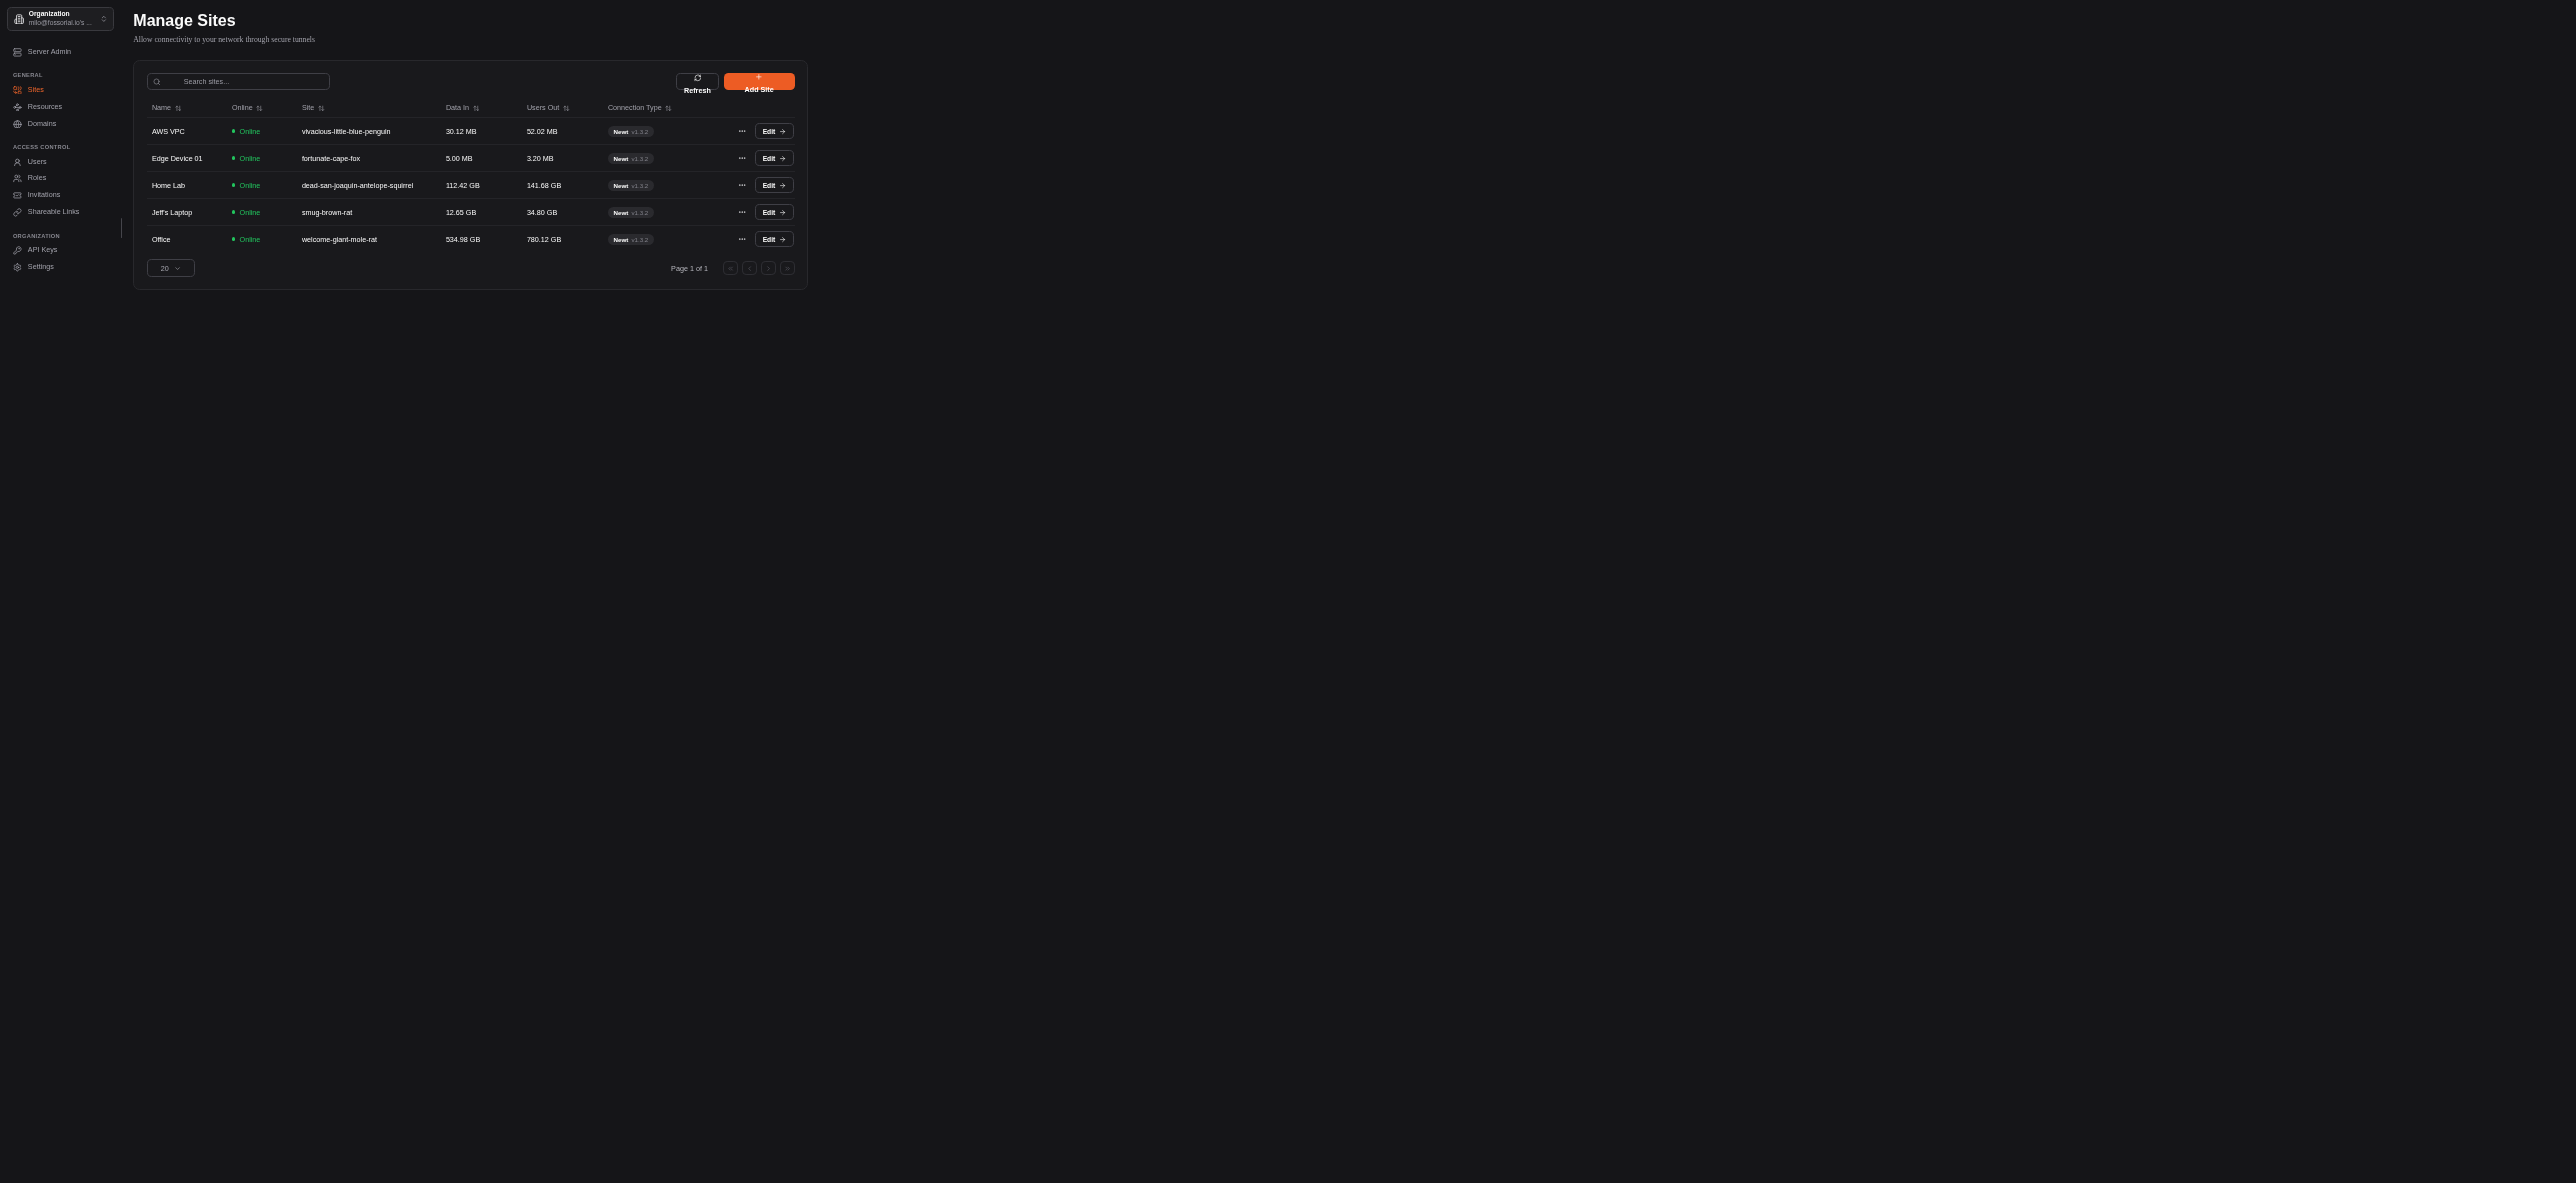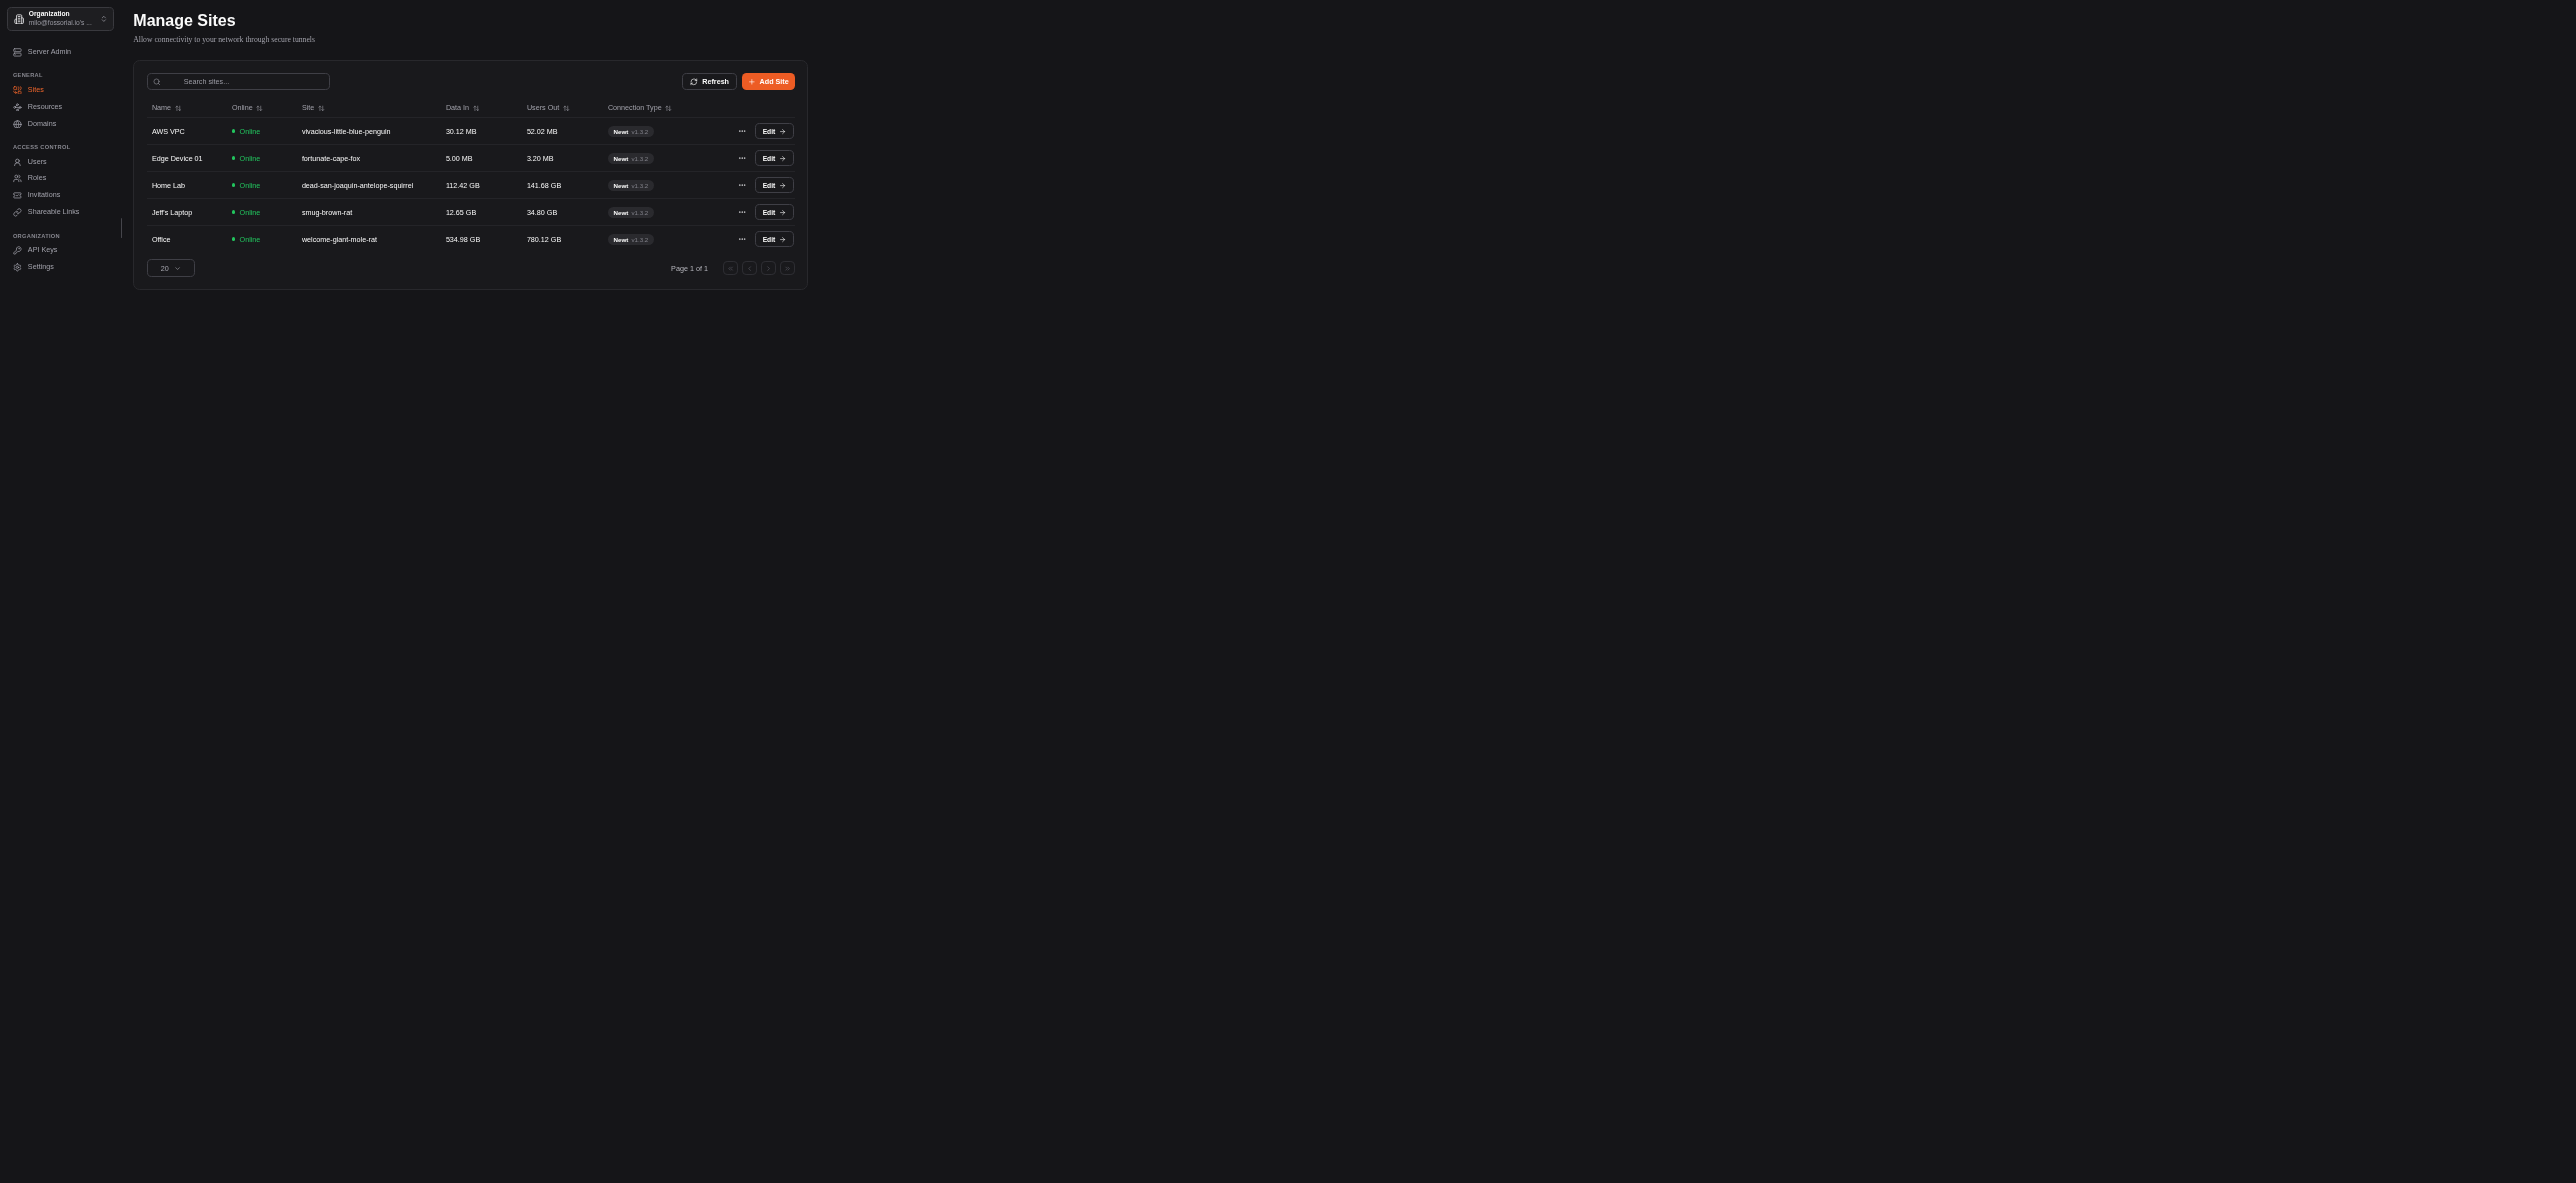--- a/index.html
+++ b/index.html
@@ -81,24 +81,24 @@
   .search-box .ic { color:#8e8e96; }
   .search-box input {
     flex:1; background:transparent; border:none; outline:none;
     color:#e4e4e7; font-family:inherit; font-size:7.2px;margin-left:18px;
   }
   .search-box input::placeholder { color:#9b9ba4; }
   .toolbar-spacer { flex:1; }
   .btn {
     display:inline-flex; align-items:center; gap:4.1px; height:17.5px;
     border-radius:4.6px; font-family:inherit; font-size:7.2px; font-weight:600;
-    cursor:pointer; border:0.5px solid transparent;
+    cursor:pointer; border:0.5px solid transparent;flex-direction:column;
   }
   .btn-outline { background:transparent; border-color:#3f3f46; color:#fafafa; padding:0 7.2px; }
-  .btn-primary { background:#ed5c24; color:#fff; border:none; padding:0 6px; margin-left:4.6px; }
+  .btn-primary { background:#ed5c24; color:#fff; border:none; padding:0 21px; margin-left:4.6px; }
 
   
   .table { margin-top:8.2px; }
   .thead, .trow {
     display:grid;
     grid-template-columns:80px 70px 144px 81px 81px 128px 1fr;
     align-items:center;
     padding:0 1px 0 5.2px;
   }
   .thead { height:18.5px; }

